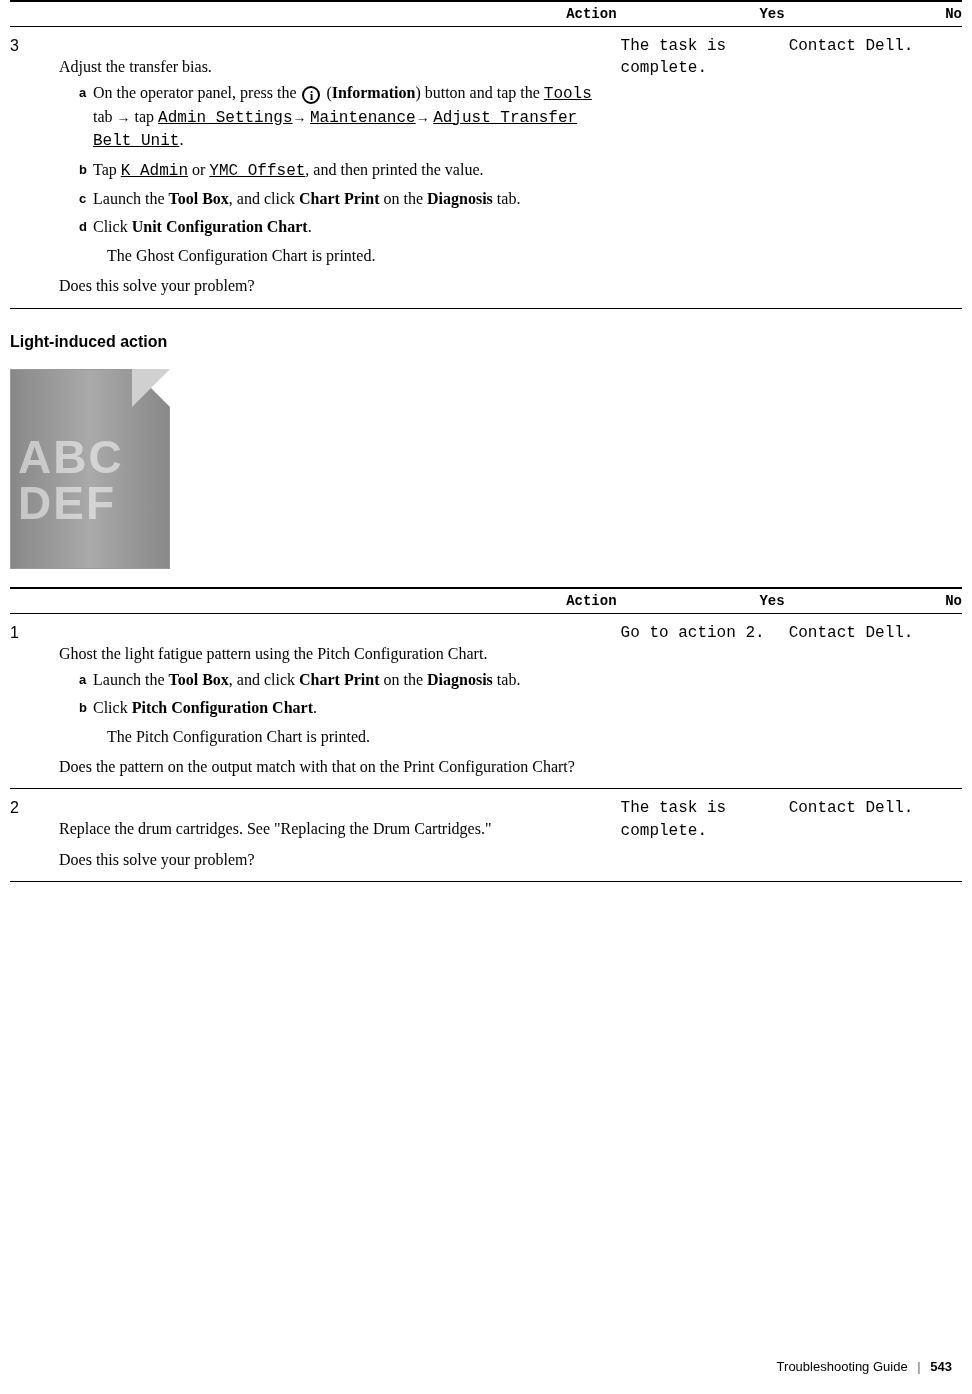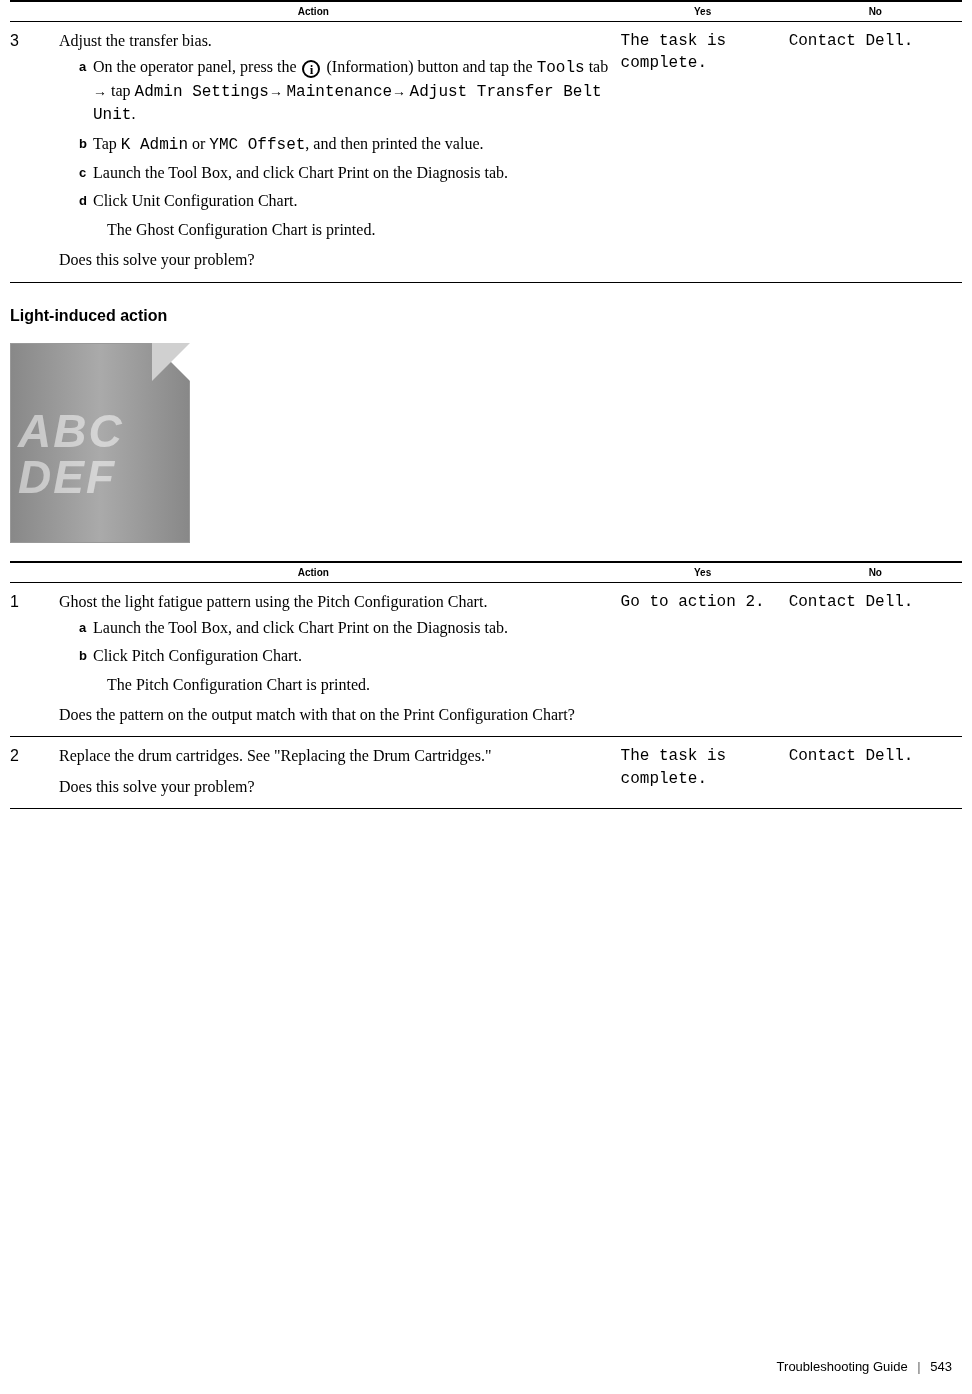--- a/index.html
+++ b/index.html
@@ -10,24 +10,24 @@
       width: 972px;
       padding: 0 10px;
       position: relative;
       min-height: 1394px;
     }
     .table {
       width: 100%;
       border-collapse: collapse;
     }
     .header-row th {
-      font-family: Liberation Sans, sans-serif;
-      font-weight: bold;
-      text-align: center;
-      font-size: 10px;
+      font-family: Liberation Mono, monospace;
+      font-weight: bold;
+      text-align: right;
+      font-size: 14px;
       border-top: 2px solid #000;
       border-bottom: 1.5px solid #000;
       padding: 4px 0;
     }
     .header-row th.col-action { width: 608px; }
     .header-row th.col-yes { width: 170px; padding-left: 4px; }
     .header-row th.col-no { width: 180px; padding-left: 4px; margin-left: 8px; }
     .body-row td {
       vertical-align: top;
       padding: 8px 0 10px 0;
@@ -36,34 +36,34 @@
       border-bottom: 1.5px solid #000;
     }
     .body-row td.col-yes, .body-row td.col-no { padding-left: 4px; font-family: Liberation Mono, monospace; }
     .step-num {
       font-family: Arial, Helvetica, sans-serif;
       font-weight: normal;
       display: inline-block;
       width: 45px;
       vertical-align: top;
     }
-    .step-text { display: inline-block; width: 550px; vertical-align: top; }
+    .step-text { display: inline-block; width: 550px; vertical-align: top; margin-top: 21px; }
     .sub-list { margin-left: 20px; margin-top: 4px; }
     .sub-item { margin-bottom: 6px; display: flex; }
     .sub-letter {
       font-family: Arial, Helvetica, sans-serif;
       font-weight: bold;
       font-size: 13px;
       width: 14px;
       flex-shrink: 0;
       padding-top: 2px;
     }
     .sub-content { flex: 1; }
-    .mono { font-family: 'Courier New', monospace; }
-    .bold { font-weight: normal; }
+    .mono { font-family: 'Courier New', monospace; text-decoration: underline; }
+    .bold { font-weight: bold; }
     .info-icon {
       display: inline-block;
       width: 18px; height: 18px;
       border: 2px solid #000;
       border-radius: 50%;
       text-align: center;
       line-height: 16px;
       font-family: Georgia, serif;
       font-weight: bold;
       font-size: 13px;
@@ -73,25 +73,24 @@
     .arrow { font-size: 14px; }
     .indent-text { margin-left: 14px; margin-top: 6px; }
     .closing { margin-top: 8px; }
     .section-heading {
       font-family: Arial, Helvetica, sans-serif;
       font-weight: bold;
       font-size: 16px;
       margin: 24px 0 18px 0;
     }
     .illustration {
-      width: 180px;
+      width: 160px;
       height: 200px;
       margin-bottom: 18px;
       position: relative;
-      font-style: italic;
     }
     .paper-fold {
       position: absolute;
       top: 0; right: 0;
       width: 0; height: 0;
       border-left: 38px solid transparent;
       border-top: 38px solid #fff;
       z-index: 2;
     }
     .paper-fold2 {
@@ -121,21 +120,21 @@
       z-index: 1;
     }
     .footer {
       position: absolute;
       bottom: 20px;
       right: 20px;
       font-family: Arial, Helvetica, sans-serif;
       font-size: 13px;
     }
     .footer .pg {
-      font-weight: normal;
+      font-weight: bold;
     }
     .footer .sep { margin: 0 6px; color: #666; }
   </style>
 </head>
 <body>
 
 <table class="table">
   <thead>
     <tr class="header-row">
       <th class="col-action">Action</th>

